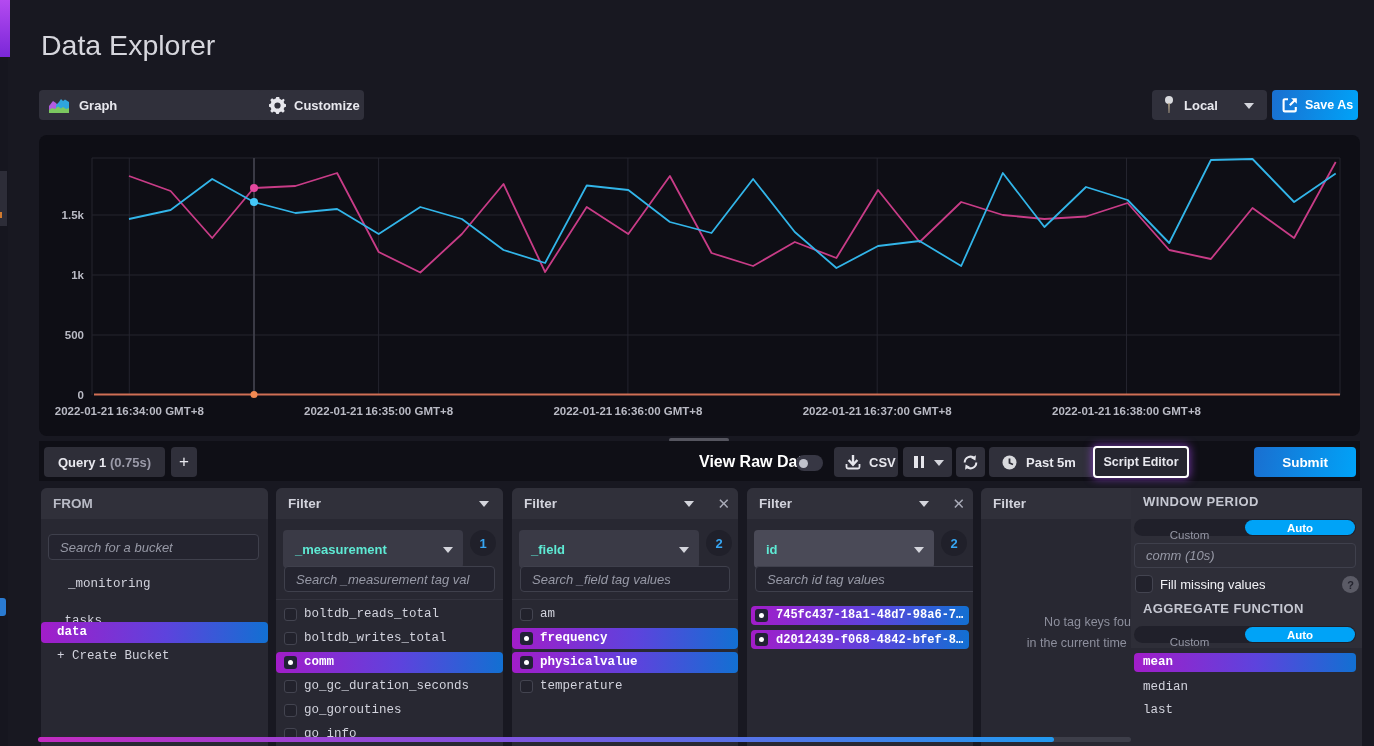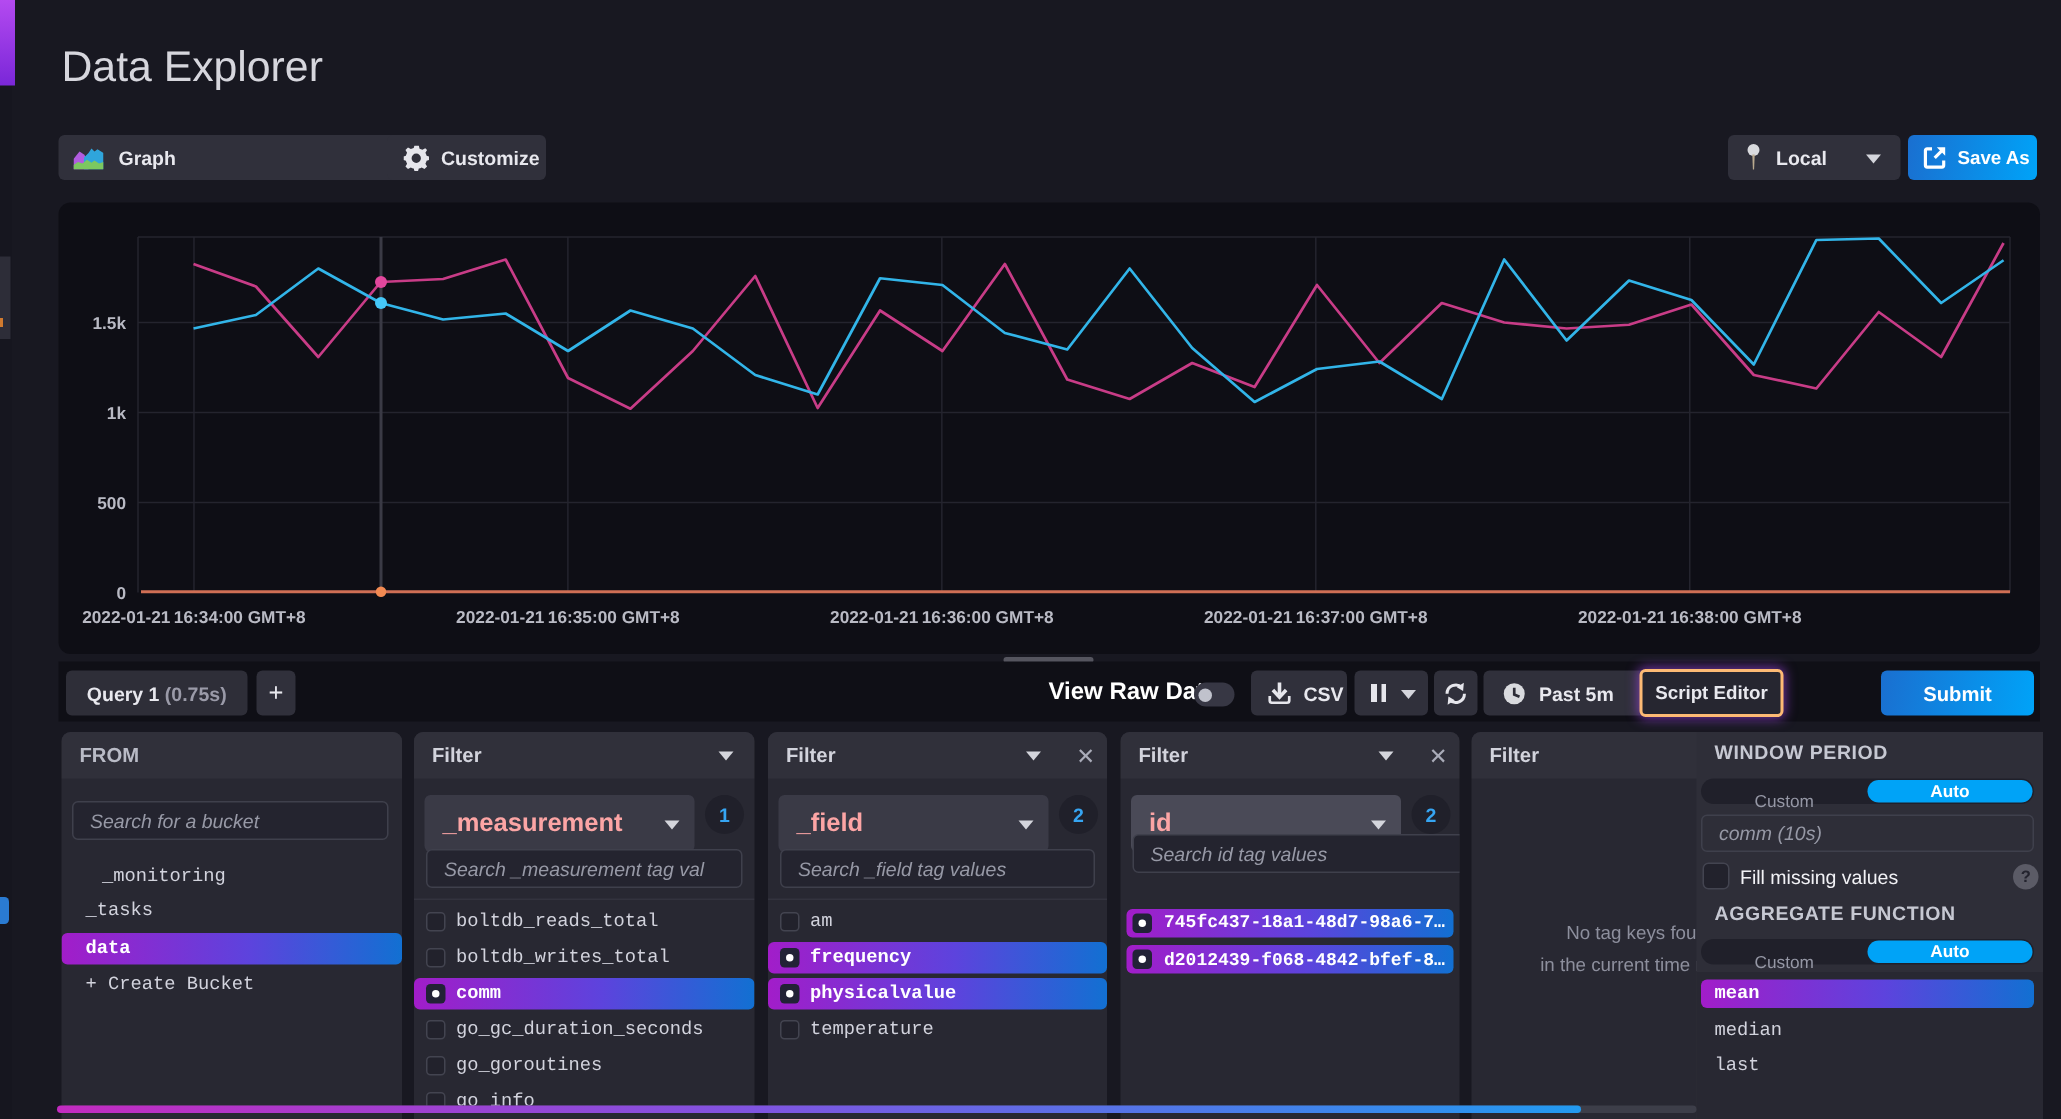--- a/index.html
+++ b/index.html
@@ -13,21 +13,21 @@
 svg text.xl { font:700 11.5px "Liberation Sans"; fill:#b9bac4; text-anchor:middle; }
 .panel { position:absolute; top:488px; height:258px; background:#282832;
   border-radius:6px 6px 0 0; overflow:hidden; }
 .phead { position:absolute; left:0; top:0; right:0; height:31px; background:#30303a;
   display:flex; align-items:center; padding:0 12px; font-weight:700; font-size:13.5px;
   color:#d2d3dc; }
 .search { position:absolute; height:26px; border:1px solid #3f404c; border-radius:4px;
   font-style:italic; font-size:13px; color:#9799a6; display:flex; align-items:center;
   padding:0 11px; background:#24242f; white-space:nowrap; overflow:hidden; }
 .drop { position:absolute; height:38px; background:#3a3a46; border-radius:4px;
-  color:#fca5a5; font-weight:700; font-size:17px; display:flex; align-items:center;
+  color:#5eead4; font-weight:700; font-size:13px; display:flex; align-items:center;
   padding:0 12px; }
 .badge { position:absolute; width:26px; height:26px; border-radius:50%; background:#20202a;
   color:#36a5f2; font-weight:700; font-size:13px; display:flex; align-items:center;
   justify-content:center; }
 .row { position:absolute; left:0; height:21px; display:flex; align-items:center;
   font-family:"Liberation Mono",monospace; font-size:12.5px; color:#d2d3dd;
   white-space:nowrap; overflow:hidden; }
 .row.sel { background:linear-gradient(90deg,#a21dc9 0%,#5d43dd 55%,#1270d2 100%); border-radius:4px; color:#fff; font-weight:700; }
 .cb { width:13px; height:13px; border-radius:3px; background:#22222c;
   border:1px solid #434450; margin:0 7px 0 8px; flex:none; }
@@ -153,30 +153,30 @@
 </svg>
   </div>
 <div class="btn" style="left:989px;top:447px;width:154px">
     <svg width="15" height="15" viewBox="0 0 15 15" style="margin:0 0 0 13">
 <circle cx="7.5" cy="7.5" r="7" fill="#d9dade"></circle>
 <path d="M7.5 3.5 L7.5 8 L11 9.5" fill="none" stroke="#2c2c36" stroke-width="1.8"></path>
 </svg>
     <span style="margin-left:9px">Past 5m</span>
     <span style="position:absolute;right:13px;top:50%;margin-top:-2.5px;width:0;height:0;border-left:5.5px solid transparent;border-right:5.5px solid transparent;border-top:6px solid #d4d5dc"></span>
   </div>
-<div class="btn" style="left:1093px;top:446px;width:96px;height:32px;justify-content:center;background:#262630;font-size:12.5px;border:2px solid #fdba74;box-shadow:0 0 8px 1px rgba(160,70,230,.65)">Script Editor</div>
+<div class="btn" style="left:1093px;top:446px;width:96px;height:32px;justify-content:center;background:#262630;font-size:12.5px;border:2px solid #ffffff;box-shadow:0 0 8px 1px rgba(160,70,230,.65)">Script Editor</div>
 <div class="btn blue" style="left:1254px;top:447px;width:102px;justify-content:center;font-size:13.5px">Submit</div>
 
 <div class="panel" style="left:41px;width:227px">
   <div class="phead" style="color:#b9bbc6">FROM</div>
   <div class="search" style="left:7px;top:46px;width:211px">Search for a bucket</div>
   <div class="row" style="top:85.5px;width:227px">
       <span style="margin-left:27px">_monitoring</span>
     </div>
-  <div class="row" style="top:108px;width:215px">
+  <div class="row" style="top:122px;width:215px">
       <span style="margin-left:16px">_tasks</span>
     </div>
   <div class="row sel" style="top:133.5px;width:227px">
       <span style="margin-left:16px">data</span>
     </div>
   <div class="row" style="top:157.5px;width:227px">
       <span style="margin-left:16px">+ Create Bucket</span>
     </div>
 </div>
 
@@ -209,21 +209,21 @@
 <div class="row sel" style="top:163.5px;width:226px"><span class="cbs">
         <span class="dot"></span>
       </span>physicalvalue</div>
 <div class="row" style="top:187.5px;width:226px"><span class="cb"></span>temperature</div>
 </div>
 
 <div class="panel" style="left:747px;width:226px">
   <div class="phead">Filter<span style="position:absolute;right:44px;top:50%;margin-top:-2.5px;width:0;height:0;border-left:5.5px solid transparent;border-right:5.5px solid transparent;border-top:6px solid #d4d5dc"></span><span style="position:absolute;right:8px;top:0;height:31px;display:flex;align-items:center;color:#a9abb8;font-size:15px;font-weight:400">✕</span></div>
   <div class="drop" style="left:7px;top:42px;width:180px;background:#4a4a57">id<span style="position:absolute;right:10px;top:50%;margin-top:-2.5px;width:0;height:0;border-left:5.5px solid transparent;border-right:5.5px solid transparent;border-top:6px solid #d4d5dc"></span></div>
   <div class="badge" style="left:194px;top:42px">2</div>
-  <div class="search" style="left:8px;top:68px;width:248px">Search id tag values</div>
+  <div class="search" style="left:8px;top:78px;width:248px">Search id tag values</div>
   <div class="row sel" style="left:4px;top:117.5px;width:218px;height:19px;font-size:12px"><span class="cbs" style="margin-left:4px;margin-right:8px">
         <span class="dot"></span>
       </span>745fc437-18a1-48d7-98a6-7…</div>
   <div class="row sel" style="left:4px;top:142px;width:218px;height:19px;font-size:12px"><span class="cbs" style="margin-left:4px;margin-right:8px">
         <span class="dot"></span>
       </span>d2012439-f068-4842-bfef-8…</div>
 </div>
 
 <div class="panel" style="left:981px;width:227px">
   <div class="phead">Filter</div>

